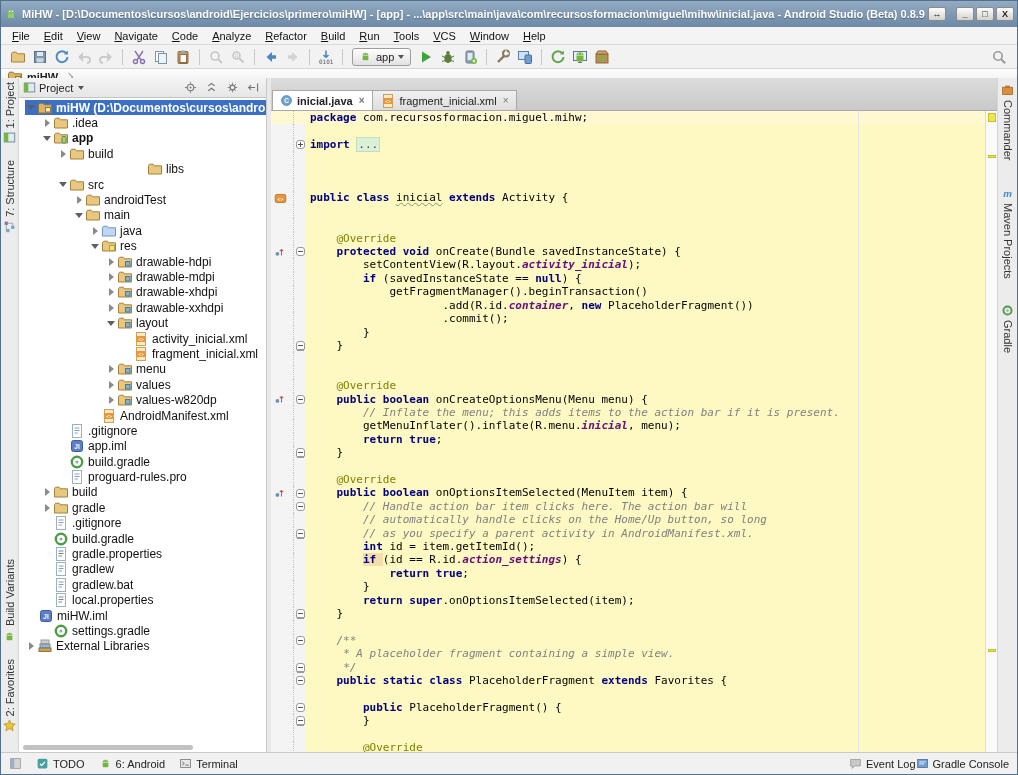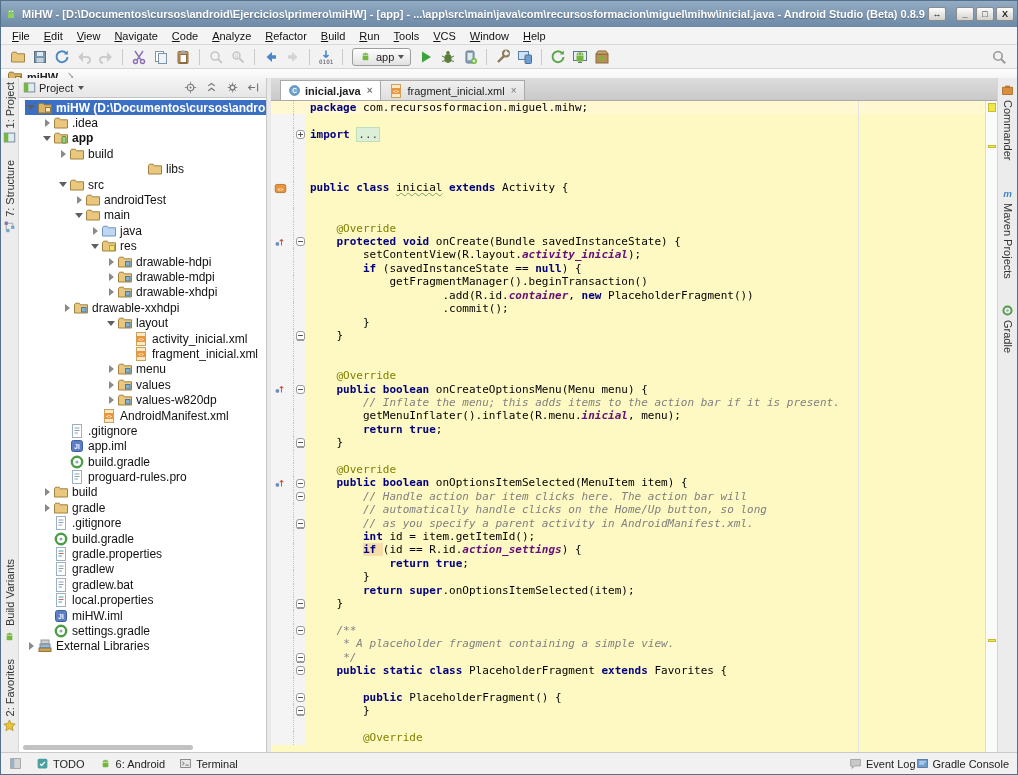--- a/index.html
+++ b/index.html
@@ -55,21 +55,21 @@
   .trow.sel .rowc{background:#3b6fc4;color:#fff;font-weight:bold;}
   .arr{width:12px;height:12px;display:flex;align-items:center;justify-content:center;flex:0 0 12px;}
   .arr .a-cl{width:0;height:0;border-top:4px solid transparent;border-bottom:4px solid transparent;border-left:5px solid #8a8a8a;}
   .arr .a-op{width:0;height:0;border-left:4px solid transparent;border-right:4px solid transparent;border-top:5px solid #5f5f5f;}
   .trow .lbl{margin-left:3px;}
   .trow.b .lbl{font-weight:bold;}
   .hscroll{position:absolute;left:4px;bottom:2px;width:170px;height:5px;border-radius:3px;background:#c2c2c2;}
   .splitter{width:4px;background:#e9e9e9;cursor:col-resize;}
   
   .edcol{flex:1;display:flex;flex-direction:column;position:relative;min-width:0;}
-  .tabbar{height:23px;background:linear-gradient(#dcdcdc,#c9c9c9);border-bottom:1px solid #a9a9a9;display:flex;align-items:flex-end;padding-left:9px;}
+  .tabbar{height:33px;background:linear-gradient(#dcdcdc,#c9c9c9);border-bottom:1px solid #a9a9a9;display:flex;align-items:flex-end;padding-left:1px;}
   .tab{height:20px;display:flex;align-items:center;gap:4px;padding:0 7px;font-size:11px;color:#222;
     border:1px solid #a9a9a9;border-bottom:none;background:linear-gradient(#f0f0f0,#dedede);margin-right:-1px;}
   .tab.active{background:#fff;font-weight:bold;}
   .tab .x{color:#777;font-size:10px;margin-left:2px;}
   .editor{flex:1;background:#fef9c3;position:relative;overflow:hidden;
     font-family:"DejaVu Sans Mono","Liberation Mono",monospace;font-size:11px;}
   .mguide{position:absolute;top:0;bottom:0;width:1px;background:#e4e4e4;z-index:1;}
   .estripe{position:absolute;top:0;bottom:0;right:0;width:12px;background:#fafafa;border-left:1px solid #dcdcdc;z-index:3;}
   .em{position:absolute;left:2px;background:#efe64a;border:1px solid #c9bd2a;}
   .cl{display:flex;height:13.42px;line-height:13.42px;white-space:pre;}
@@ -626,21 +626,21 @@
               </span>
               <span class="ic">
                 <svg width="16" height="16" viewBox="0 0 16 16">
                   <path d="M1.5 13V4.8L2.6 3.2h3.6l1.2 1.6h7.1V13z" fill="#e9c77f" stroke="#a3823f"></path>
                   <rect x="8.5" y="7.5" width="4.5" height="4.5" fill="#7fb4d8" stroke="#4a7aa0"></rect>
                 </svg>
               </span>
               <span class="lbl">drawable-xhdpi</span>
             </span>
           </div>
-          <div class="trow" style="padding-left: 42px;">
+          <div class="trow" style="padding-left: 86px;">
             <span class="rowc">
               <span class="arr">
                 <span class="a-cl"></span>
               </span>
               <span class="ic">
                 <svg width="16" height="16" viewBox="0 0 16 16">
                   <path d="M1.5 13V4.8L2.6 3.2h3.6l1.2 1.6h7.1V13z" fill="#e9c77f" stroke="#a3823f"></path>
                   <rect x="8.5" y="7.5" width="4.5" height="4.5" fill="#7fb4d8" stroke="#4a7aa0"></rect>
                 </svg>
               </span>
@@ -885,21 +885,21 @@
                 <svg width="16" height="16" viewBox="0 0 16 16">
                   <rect x="3.5" y="1.5" width="9" height="13" fill="#ffffff" stroke="#9bb0c4"></rect>
                   <path d="M5.5 5h5" stroke="#4aa0a0"></path>
                   <path d="M5.5 7.5h5" stroke="#c66"></path>
                   <path d="M5.5 10h3.5" stroke="#4aa0a0"></path>
                 </svg>
               </span>
               <span class="lbl">local.properties</span>
             </span>
           </div>
-          <div class="trow" style="padding-left: 22px; text-align: center;">
+          <div class="trow" style="padding-left: 7px; text-align: center;">
             <span class="rowc">
               <span class="arr"></span>
               <span class="ic">
                 <svg width="16" height="16" viewBox="0 0 16 16">
                   <rect x="2.5" y="2.5" width="11" height="11" rx="2" fill="#5c7ec7" stroke="#3c5ea0"></rect>
                   <text x="8" y="10.8" font-size="6.5" fill="#fff" text-anchor="middle" font-weight="bold">JI</text>
                 </svg>
               </span>
               <span class="lbl">miHW.iml</span>
             </span>

